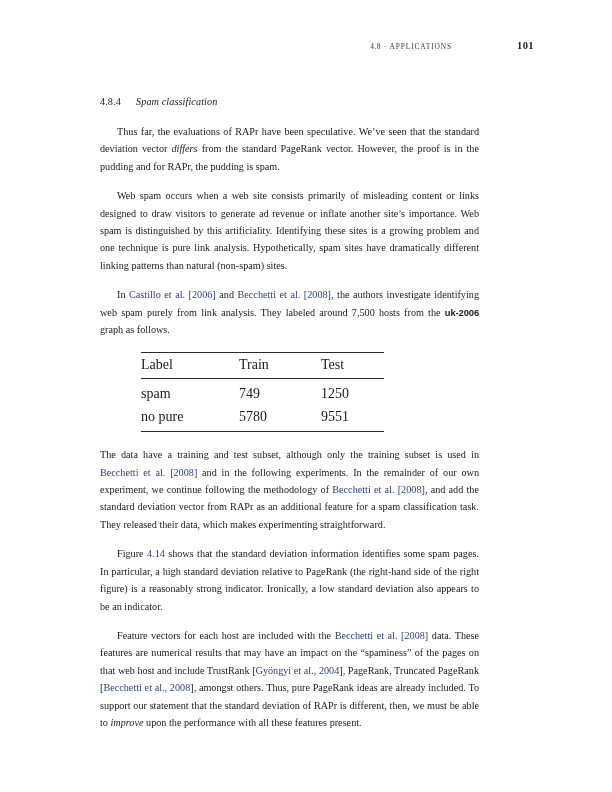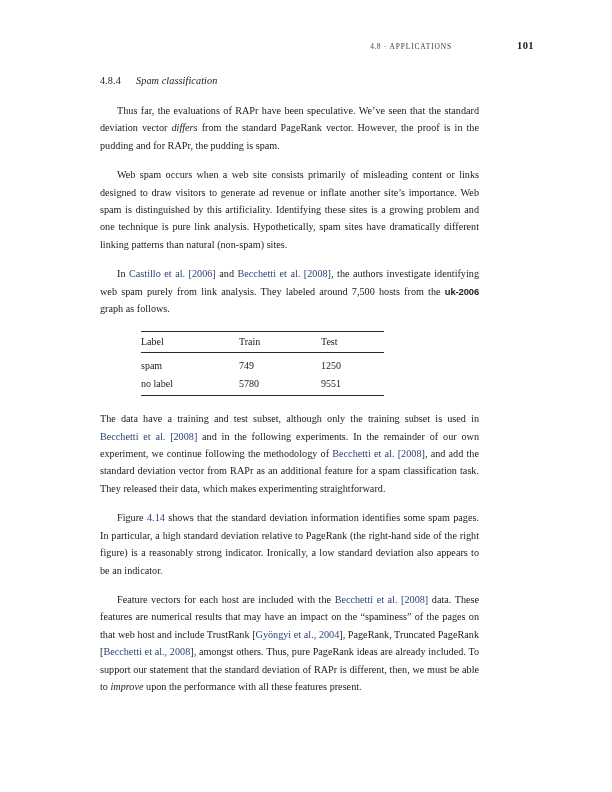--- a/index.html
+++ b/index.html
@@ -44,21 +44,21 @@
     font-size: 10.5px;
     font-weight: bold;
     color: #1a1a1a;
     letter-spacing: 0.4px;
   }
 
   
   .column {
     position: absolute;
     left: 100px;
-    top: 75px;
+    top: 96px;
     width: 379px;
   }
 
   h3.subsection {
     margin: 0 0 16px 0;
     font-size: 10.2px;
     font-weight: normal;
     font-style: italic;
     color: #1a1a1a;
     letter-spacing: 0.1px;
@@ -92,21 +92,21 @@
   }
 
   
   .tablewrap {
     margin: 14px 0 14px 0;
     padding-left: 41px;
   }
   table.datatable {
     border-collapse: collapse;
     width: 243px;
-    font-size: 10px;
+    font-size: 14px;
     color: #1a1a1a;
   }
   table.datatable thead th {
     text-align: left;
     font-weight: normal;
     padding: 4px 0 5px 0;
     border-top: 1.1px solid #2a2a2a;
     border-bottom: 0.8px solid #2a2a2a;
   }
   table.datatable thead th.c0 { width: 98px; }
@@ -155,21 +155,21 @@
             <th class="c2">Test</th>
           </tr>
         </thead>
         <tbody>
           <tr>
             <td>spam</td>
             <td>749</td>
             <td>1250</td>
           </tr>
           <tr>
-            <td>no label</td>
+            <td>no pure</td>
             <td>5780</td>
             <td>9551</td>
           </tr>
         </tbody>
       </table>
     </div>
 
     <p class="body noindent"><span>The data have a training and test subset, although only the training subset is used in </span><span class="lnk">Becchetti et al. [2008]</span><span> and in the following experiments. In the remainder of our own experiment, we continue following the methodology of </span><span class="lnk">Becchetti et al. [2008]</span><span>, and add the standard deviation vector from RAPr as an additional feature for a spam classification task. They released their data, which makes experimenting straightforward.</span></p>
 
     <p class="body"><span>Figure </span><span class="lnk">4.14</span><span> shows that the standard deviation information identifies some spam pages. In particular, a high standard deviation relative to PageRank (the right-hand side of the right figure) is a reasonably strong indicator. Ironically, a low standard deviation also appears to be an indicator.</span></p>

